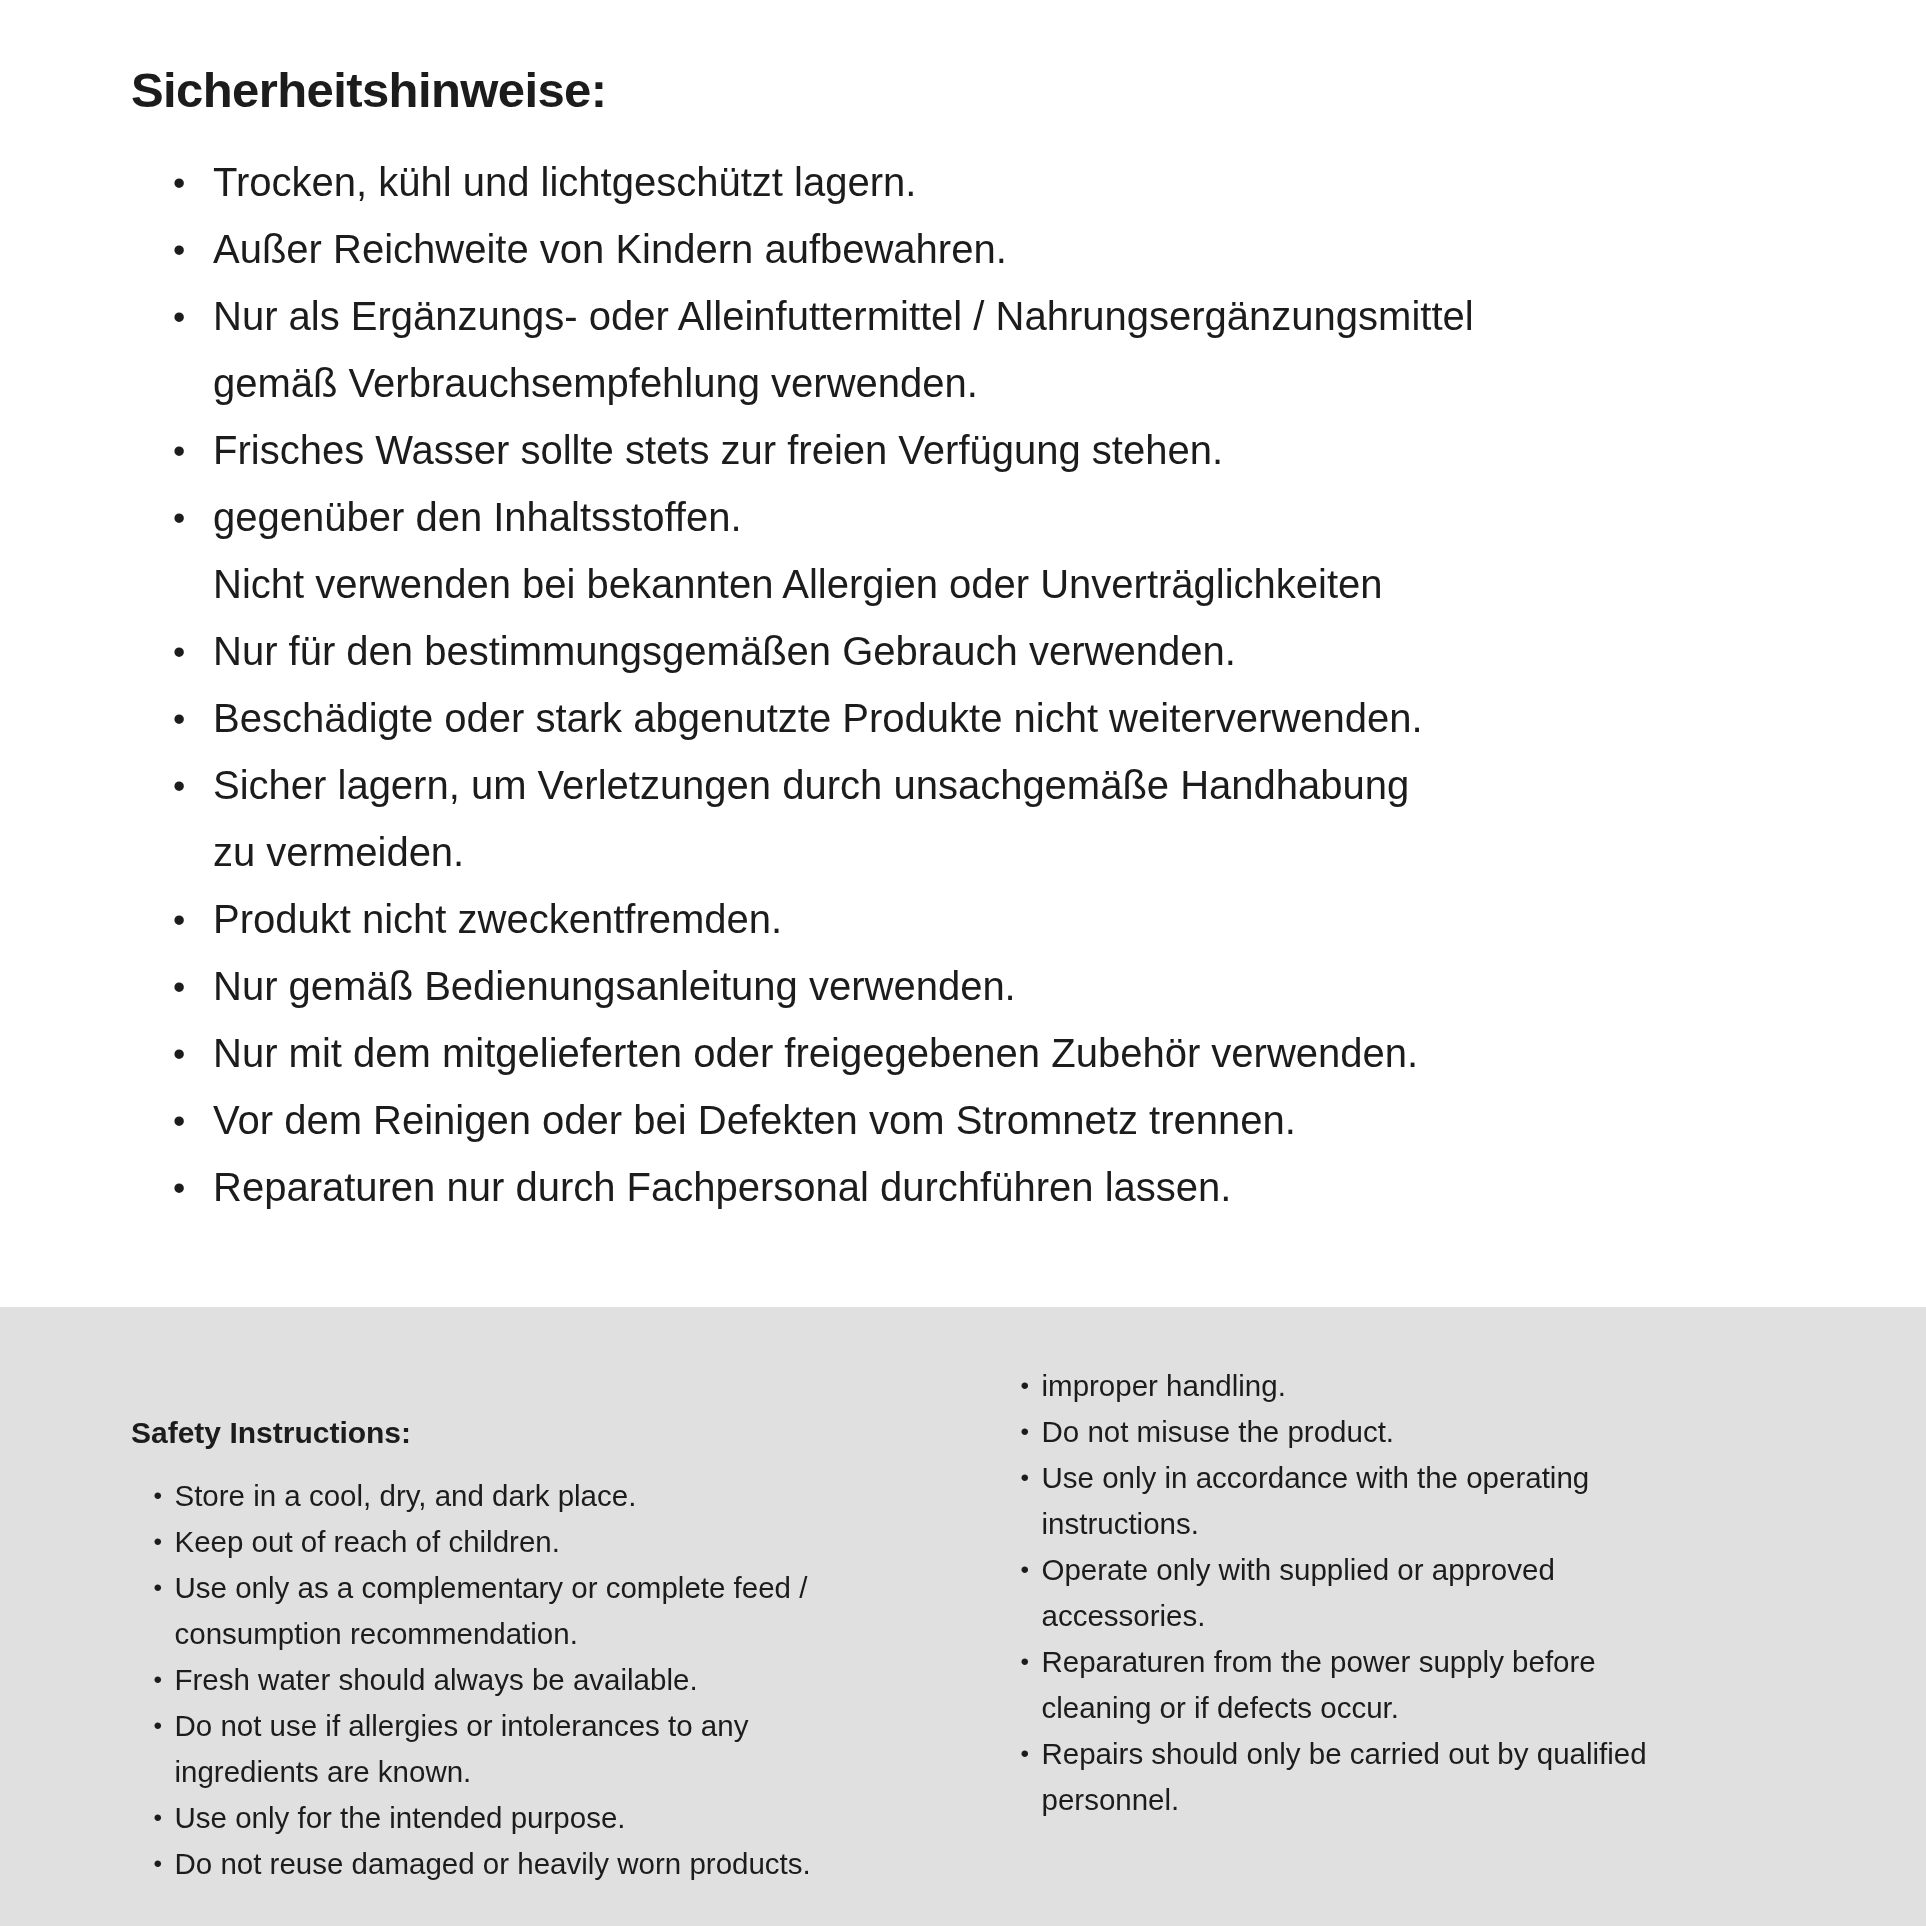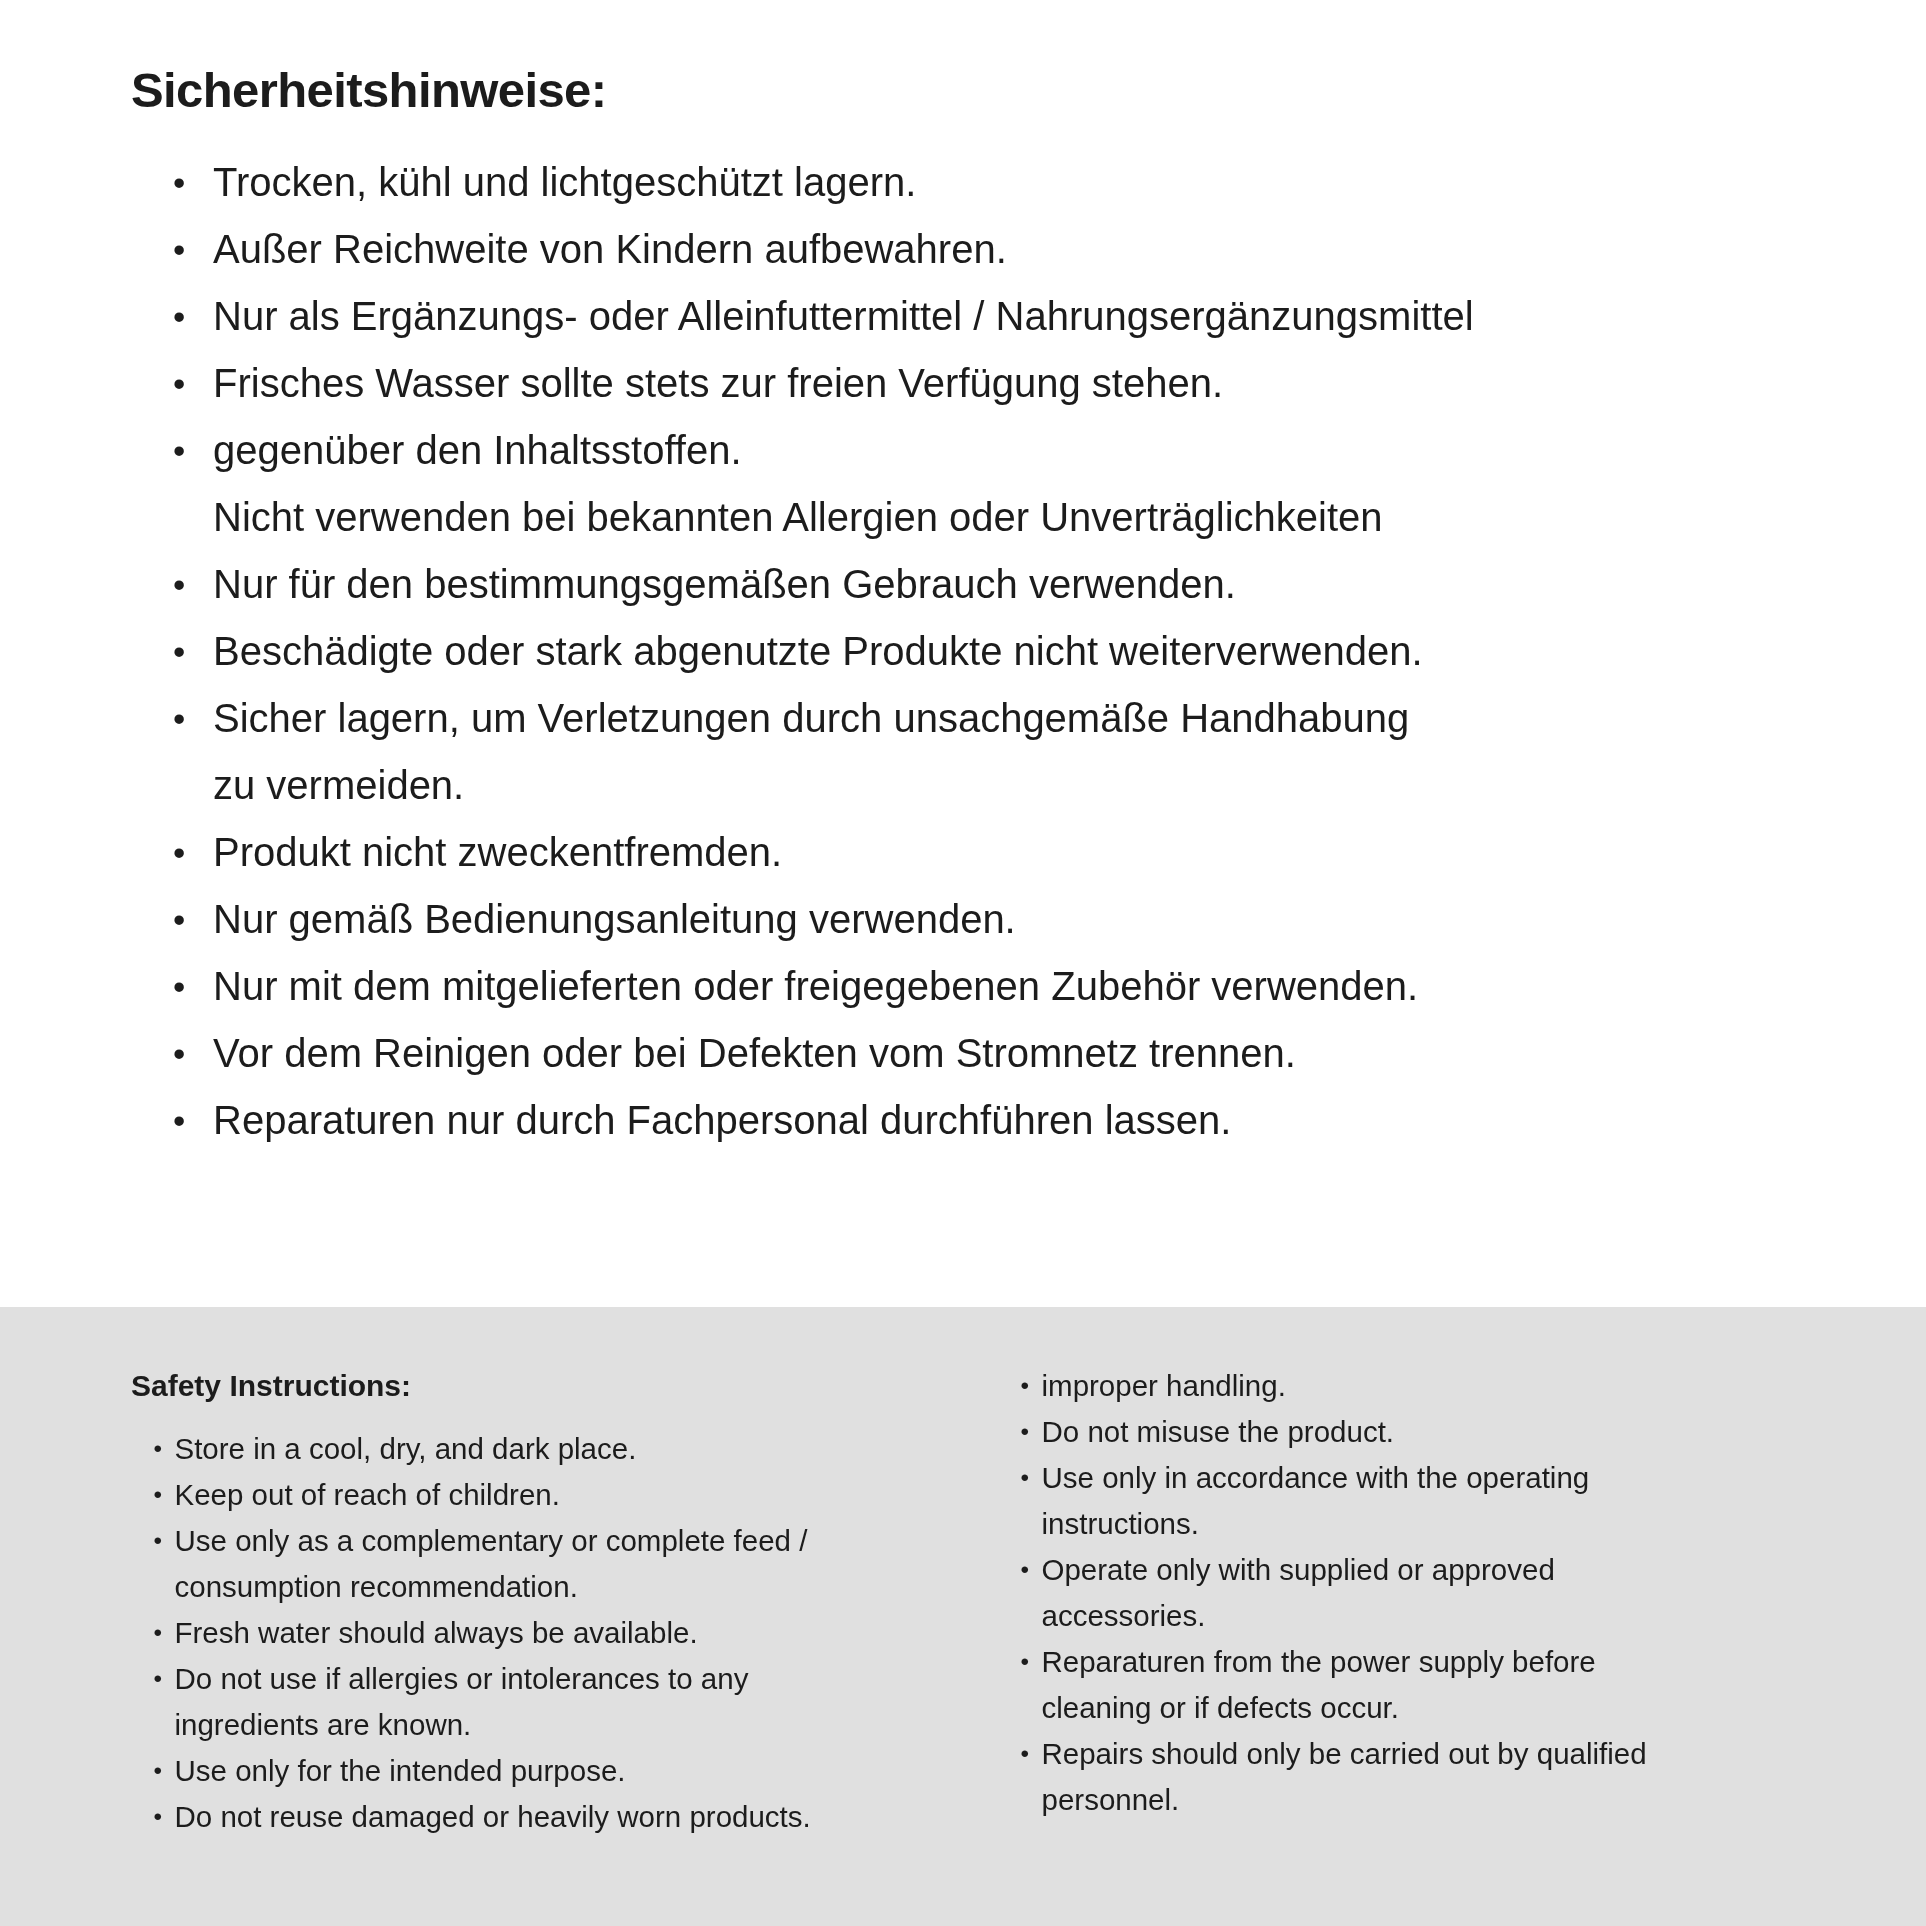--- a/index.html
+++ b/index.html
@@ -50,21 +50,21 @@
   .de-list .dot{width:40px;font-size:35px;}
   .txt{flex:1 1 auto;}
 
   
   .en-section{
     position:absolute;top:1307px;left:0;right:0;bottom:0;
     background:var(--panel-bg);
     padding:56px 26px 0 131px;
     display:flex;
   }
-  .en-col-left{flex:none;width:867px;}
+  .en-col-left{flex:none;width:867px;margin-top:47px;}
   .en-col-right{flex:1 1 auto;}
   .en-title{
     margin:0 0 16.7px 0;
     font-size:30px;
     font-weight:700;
     line-height:46px;
   }
   .en-list{
     padding-left:22.5px;
     font-size:29.5px;
@@ -90,20 +90,21 @@
         <li>
           <span class="dot">•</span>
           <span class="txt">
             <div>Außer Reichweite von Kindern aufbewahren.</div>
           </span>
         </li>
         <li>
           <span class="dot">•</span>
           <span class="txt">
             <div>Nur als Ergänzungs- oder Alleinfuttermittel / Nahrungsergänzungsmittel</div>
+            <div>gemäß Verbrauchsempfehlung verwenden.</div>
           </span>
         </li>
         <li>
           <span class="dot">•</span>
           <span class="txt">
             <div>Frisches Wasser sollte stets zur freien Verfügung stehen.</div>
           </span>
         </li>
         <li>
           <span class="dot">•</span>

